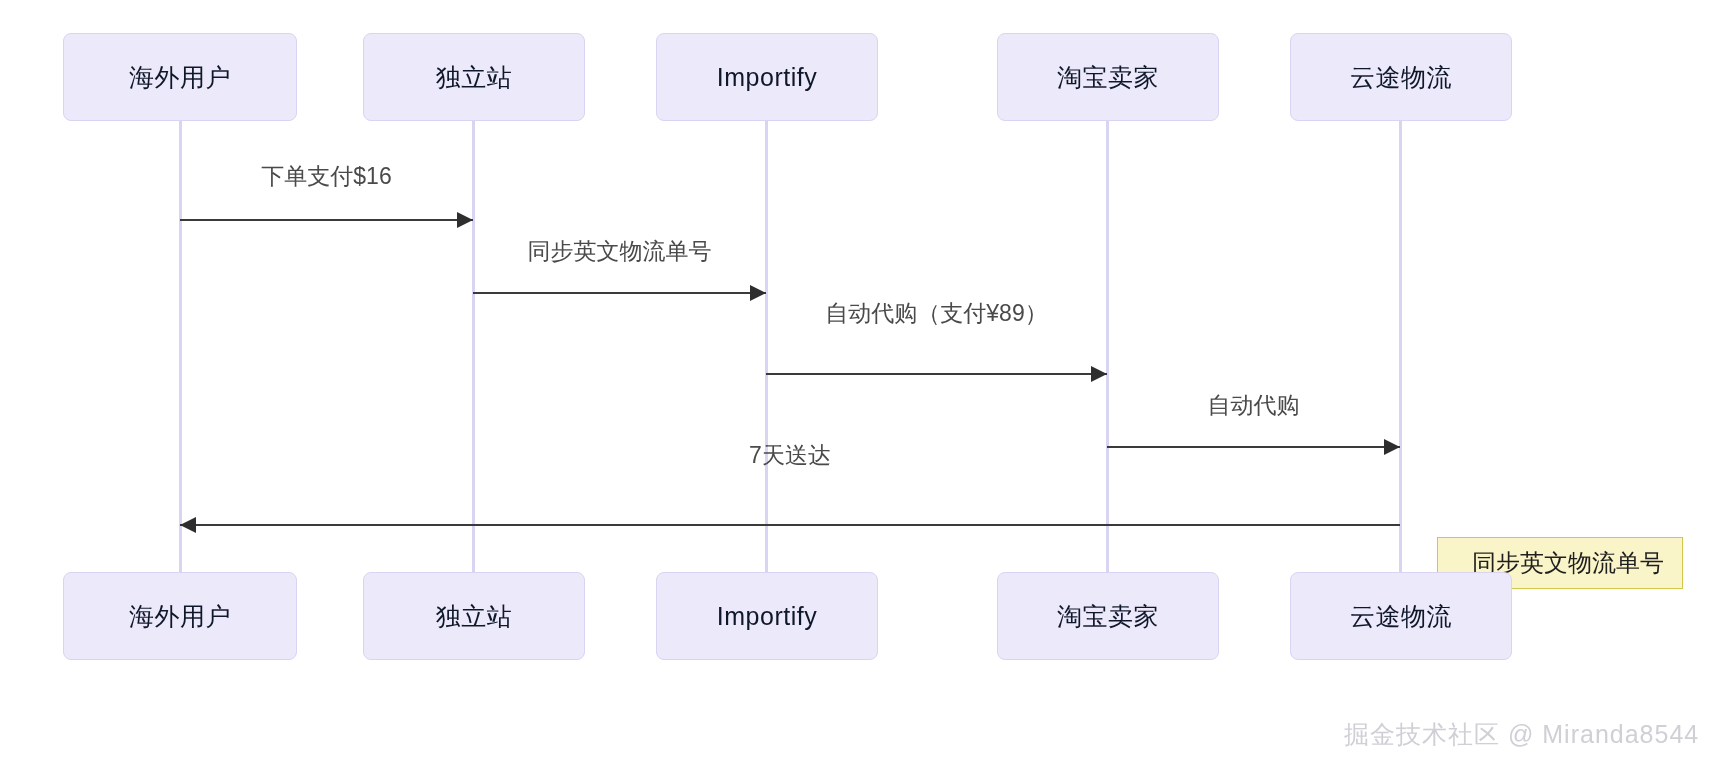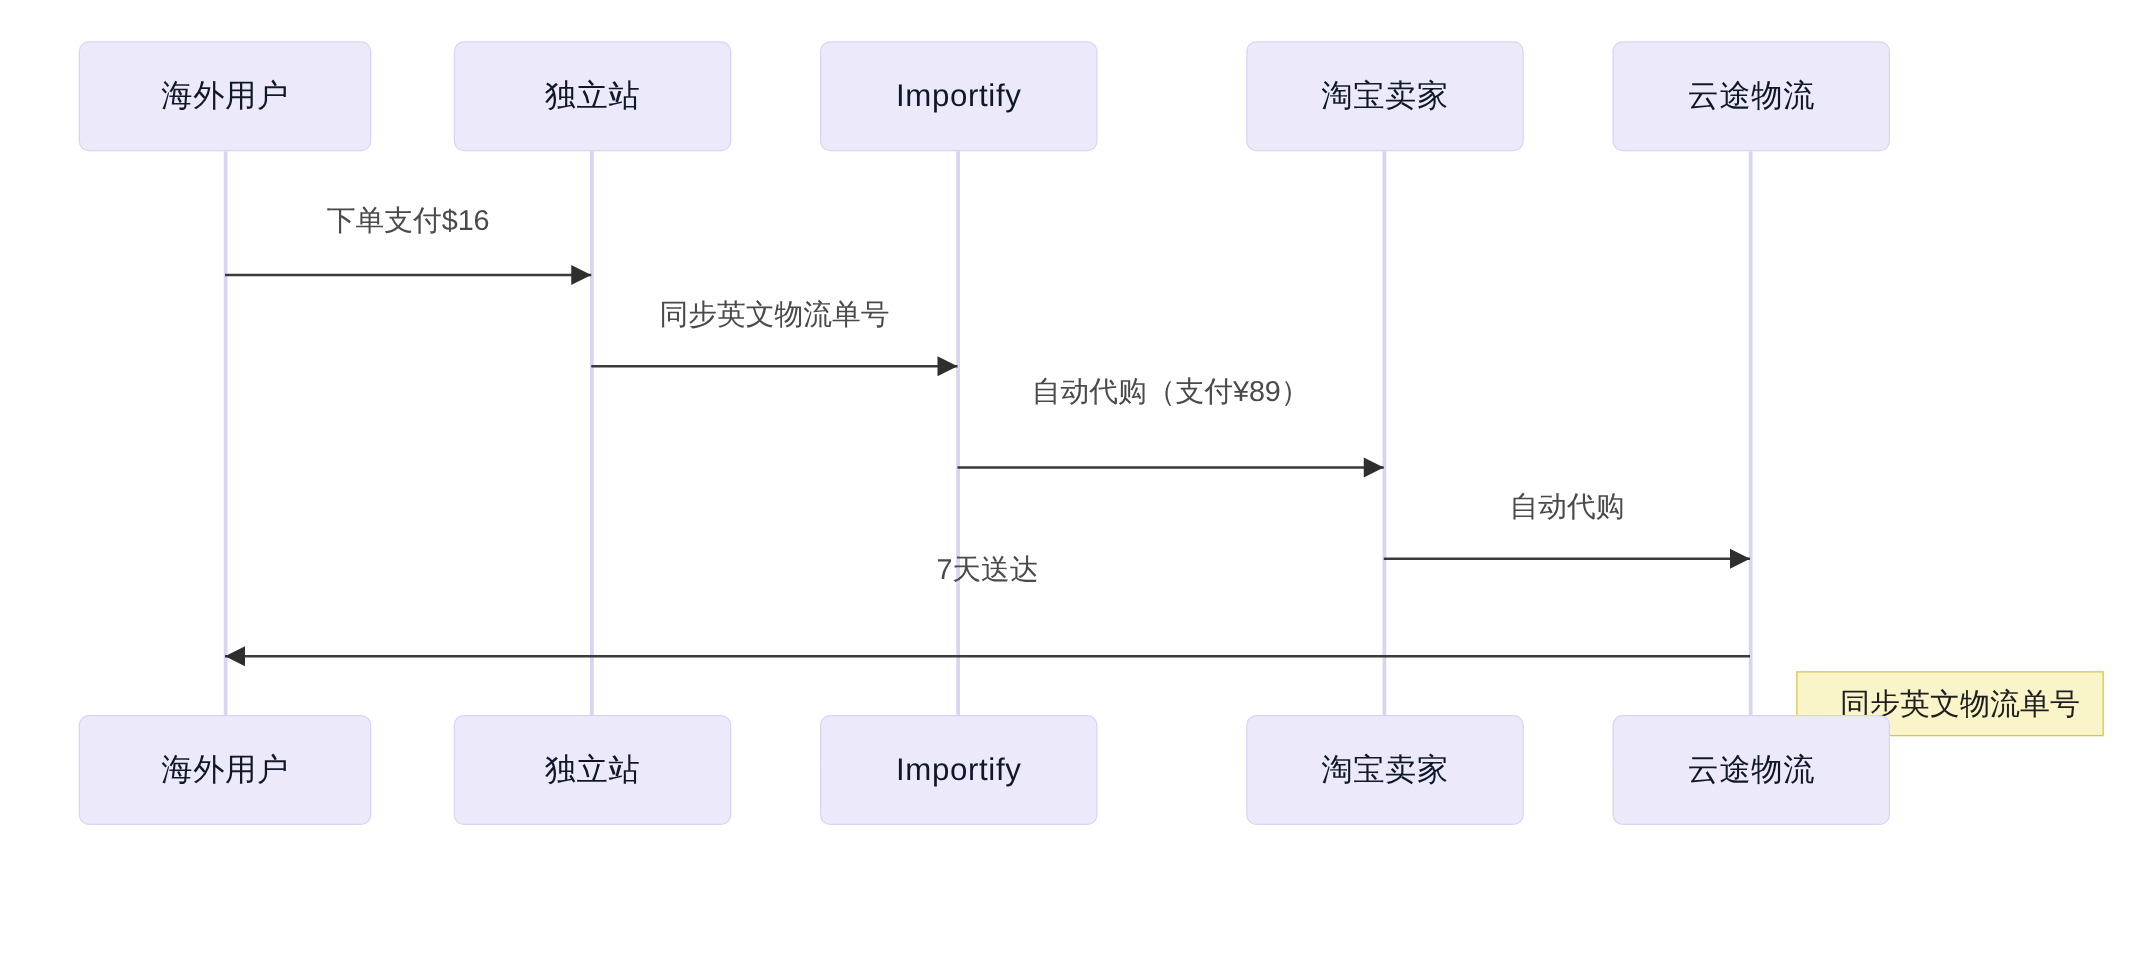--- a/index.html
+++ b/index.html
@@ -172,14 +172,15 @@
         <span class="actor-label">Importify</span>
       </div>
       <div class="actor-box" style="left: 997px; top: 572px; width: 222px; height: 88px;">
         <span class="actor-label">淘宝卖家</span>
       </div>
       <div class="actor-box" style="left: 1290px; top: 572px; width: 222px; height: 88px;">
         <span class="actor-label">云途物流</span>
       </div>
     </div>
 
+  <div class="watermark" id="watermark" style="left: 1344px; top: 718px;">掘金技术社区 @ Miranda8544</div>
 
 </div>
 
 </body></html>

